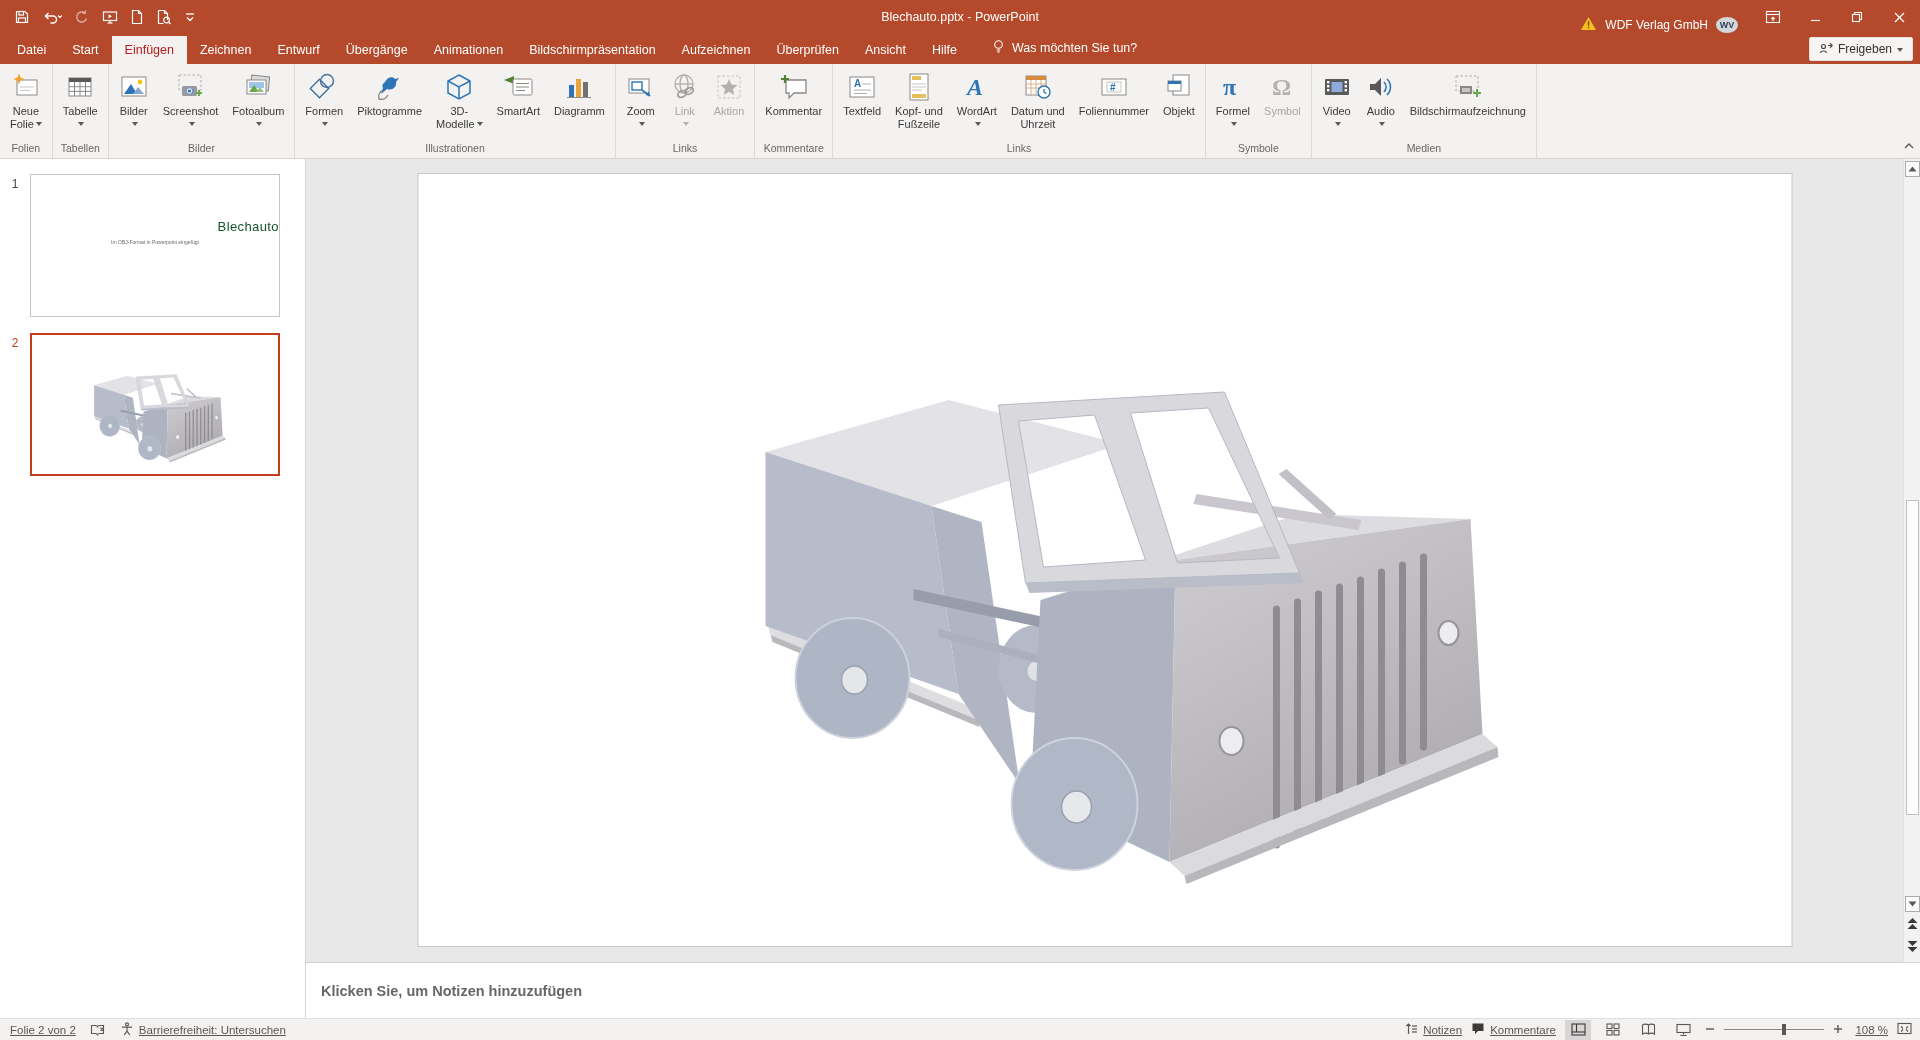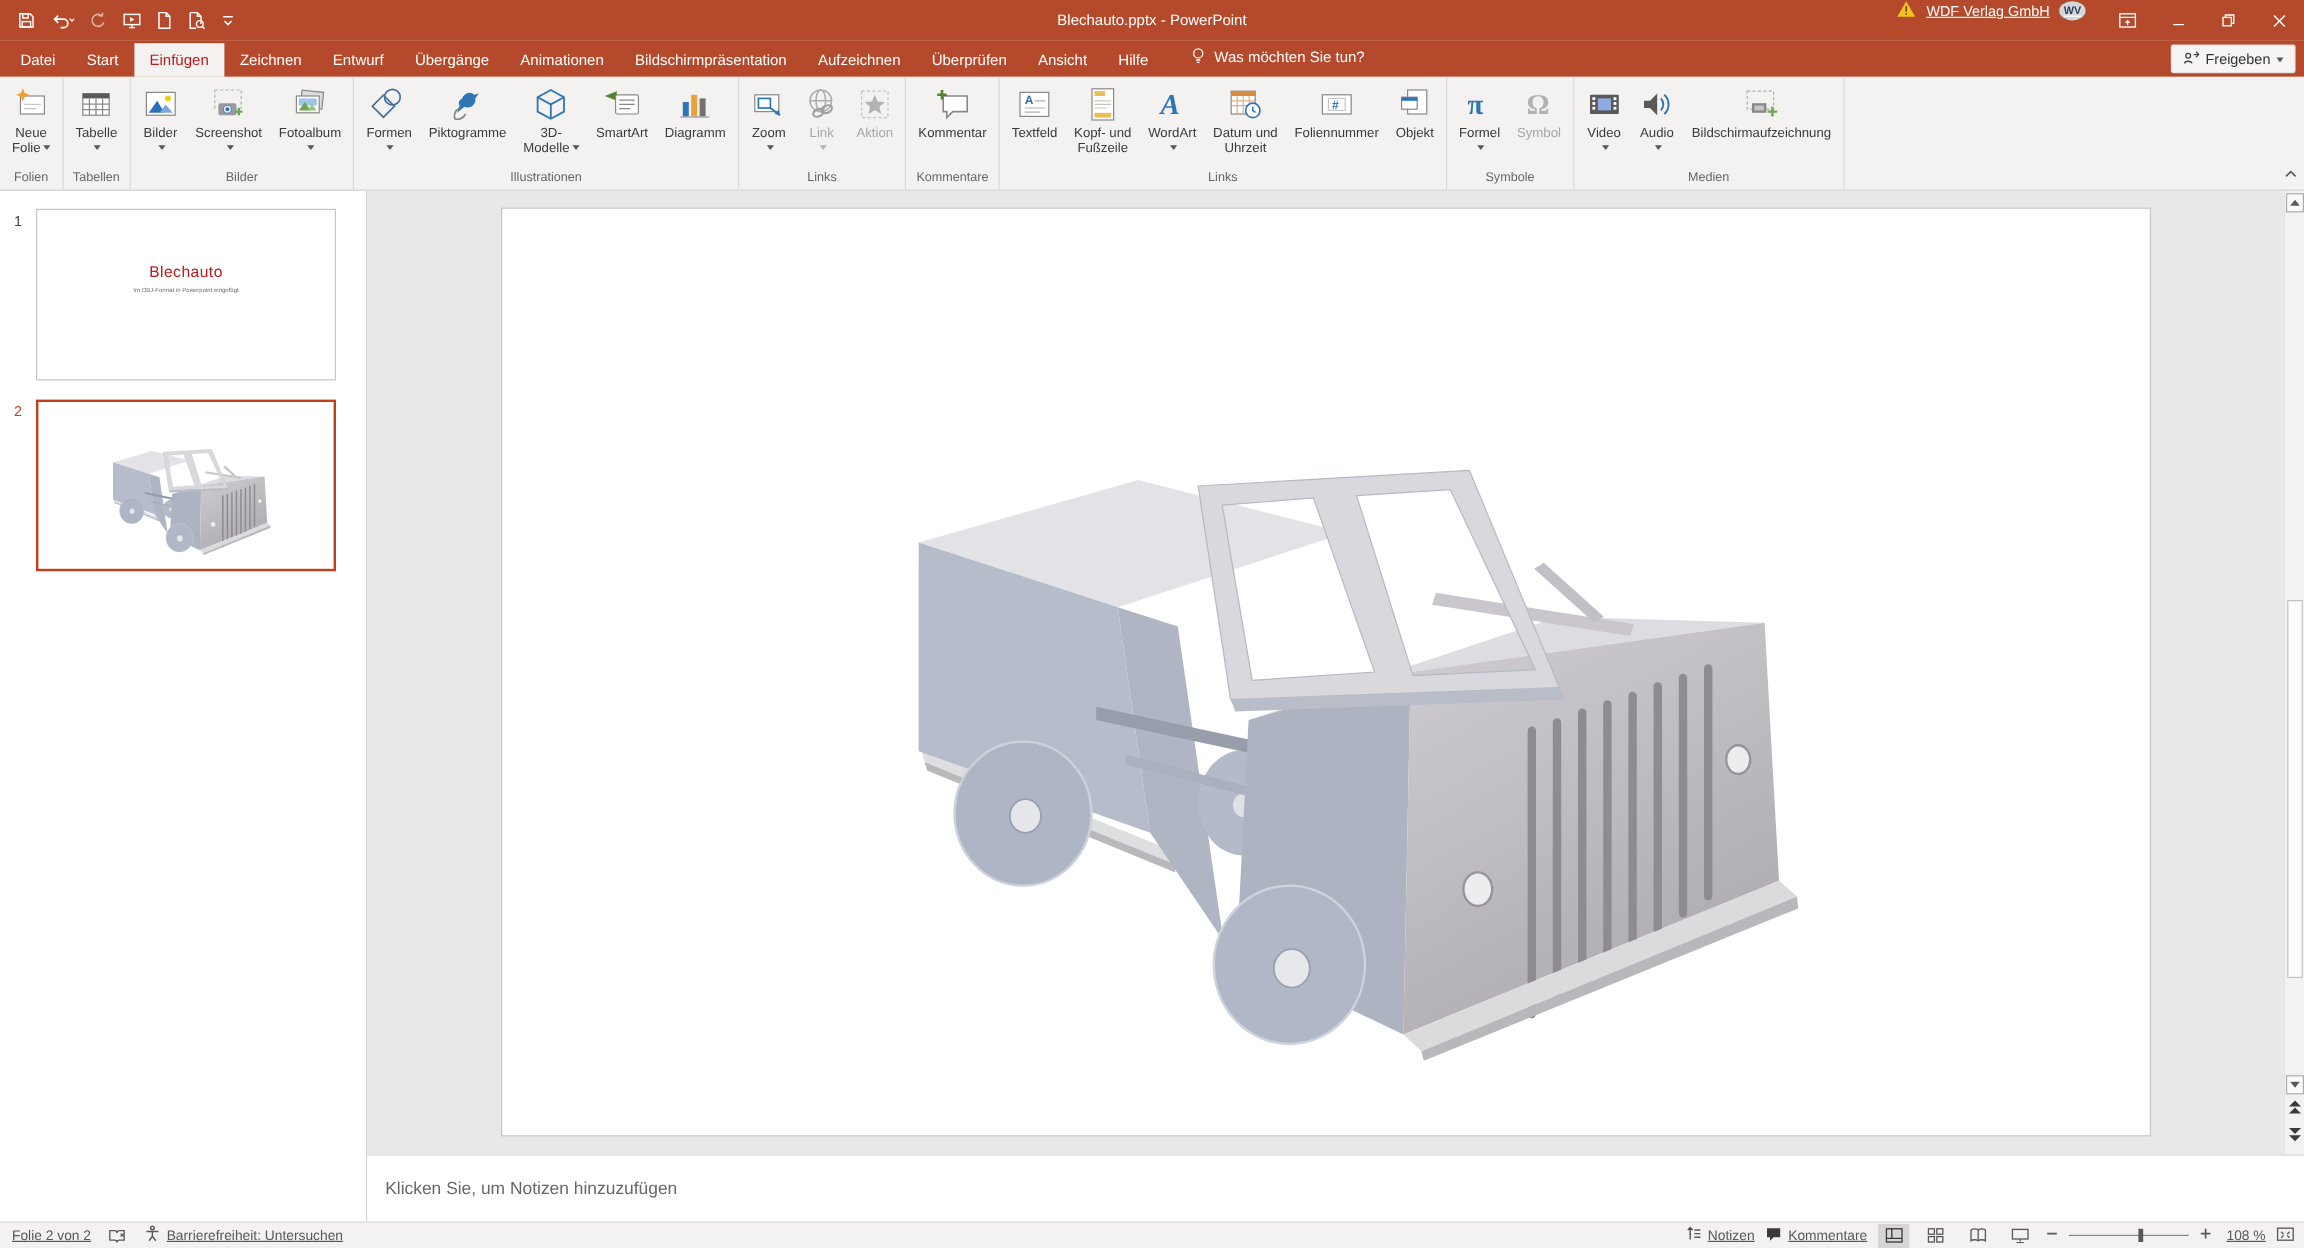--- a/index.html
+++ b/index.html
@@ -6,21 +6,21 @@
   html,body { width:1920px; height:1040px; overflow:hidden; background:#e8e8e8;
               font-family:"Liberation Sans", sans-serif; }
   .app { width:1920px; height:1040px; display:flex; flex-direction:column; }
 
   
   .titlebar { height:34px; background:#b4492c; color:#fff; display:flex; align-items:center; flex:0 0 auto; }
   .qat { display:flex; align-items:center; gap:12px; padding-left:14px; }
   .qat-btn { display:flex; align-items:center; cursor:default; }
   .title-text { position:absolute; left:0; right:0; text-align:center; font-size:12.5px; color:#fff; pointer-events:none; }
   .titlebar { position:relative; }
-  .tb-right { margin-left:auto; display:flex; align-items:flex-start;text-decoration:underline; }
+  .tb-right { margin-left:auto; display:flex; align-items:flex-end; }
   .account { display:flex; align-items:center; gap:8px; font-size:12px; margin-right:14px; }
   .avatar { width:22px; height:16px; border-radius:50%; background:#d3d6da; color:#33435c;
             display:flex; align-items:center; justify-content:center; font-size:9px; font-weight:bold; }
   .winbtn { width:42px; height:34px; display:flex; align-items:center; justify-content:center; }
 
   
   .tabrow { height:30px; background:#b4492c; display:flex; align-items:flex-end; color:#fff; position:relative; flex:0 0 auto; }
   .tabs { display:flex; align-items:flex-end; padding-left:4px; }
   .tab { font-size:12.5px; padding:7px 13px 7px; white-space:nowrap; }
   .tab.active { background:#f3f2f1; color:#b91c1c; }
@@ -46,40 +46,40 @@
   .collapse-chevron { position:absolute; right:5px; bottom:4px; }
 
   
   .main { flex:1 1 auto; display:flex; min-height:0; }
   .thumbs { width:306px; background:#ffffff; border-right:1px solid #d6d4d2; padding-top:15px; overflow:hidden; }
   .thumb-row { display:flex; align-items:flex-start; margin-bottom:16px; }
   .thumb-num { width:30px; text-align:center; font-size:12px; color:#444; padding-top:3px; }
   .thumb-num.sel { color:#c43e1c; }
   .thumb { width:250px; height:143px; background:#fff; border:1px solid #c8c6c4; position:relative; }
   .thumb.selected { border:2px solid #c43e1c; }
-  .thumb1-title { position:absolute; left:0; right:0; top:44px; text-align:center; font-size:13px; color:#b91c1c; letter-spacing:.4px; }
+  .thumb1-title { position:absolute; left:0; right:0; top:44px; text-align:right; font-size:13px; color:#14532d; letter-spacing:.4px; }
   .thumb1-sub { position:absolute; left:0; right:0; top:64px; text-align:center; font-size:5px; color:#6a6a6a; }
 
   .editor { flex:1; display:flex; flex-direction:column; min-width:0; }
   .canvas-wrap { flex:1; display:flex; min-height:0; }
   .canvas { flex:1; background:#e8e8e8; position:relative; }
   .slide { position:absolute; top:15px; left:50%; transform:translateX(-50%); width:1373px; height:772px;
            background:#fff; box-shadow:0 0 0 1px #c9c7c5; }
   .slide svg { display:block; }
 
   
   .vscroll { width:17px; background:#f2f2f2; border-left:1px solid #e2e0de; display:flex; flex-direction:column; align-items:center; }
   .sc-btn { width:15px; height:16px; display:flex; align-items:center; justify-content:center; }
   .sc-btn.boxed { border:1px solid #adabab; background:#fafafa; margin-top:2px; }
   .sc-track { flex:1; width:15px; position:relative; }
   .sc-thumb { position:absolute; left:1px; width:13px; top:45%; height:44%; background:#fdfdfd; border:1px solid #c3c1bf; }
   .nav-btns { display:flex; flex-direction:column; gap:4px; padding:4px 0 6px; }
 
   .notesbar { height:56px; background:#fff; border-top:1px solid #d6d4d2; display:flex; align-items:center;
-              padding-left:15px; font-size:14.5px; color:#696764; flex:0 0 auto; }
+              padding-left:15px; font-size:14.5px; color:#696764; flex:0 0 auto;font-weight:bold; }
 
   
   .statusbar { height:22px; background:#f3f2f1; border-top:1px solid #e1dfdd; display:flex; align-items:center;
                font-size:11.5px; color:#5a5856; flex:0 0 auto;text-decoration:underline; }
   .sb-left { display:flex; align-items:center; gap:14px; padding-left:10px; }
   .sb-item { display:flex; align-items:center; gap:5px; }
   .sb-right { margin-left:auto; display:flex; align-items:center; gap:9px; padding-right:8px; }
   .viewbtn { width:26px; height:20px; display:flex; align-items:center; justify-content:center; }
   .viewbtn.selected { background:#d8d6d4; }
   .zoom-track { width:100px; height:1px; background:#8a8886; position:relative; }

